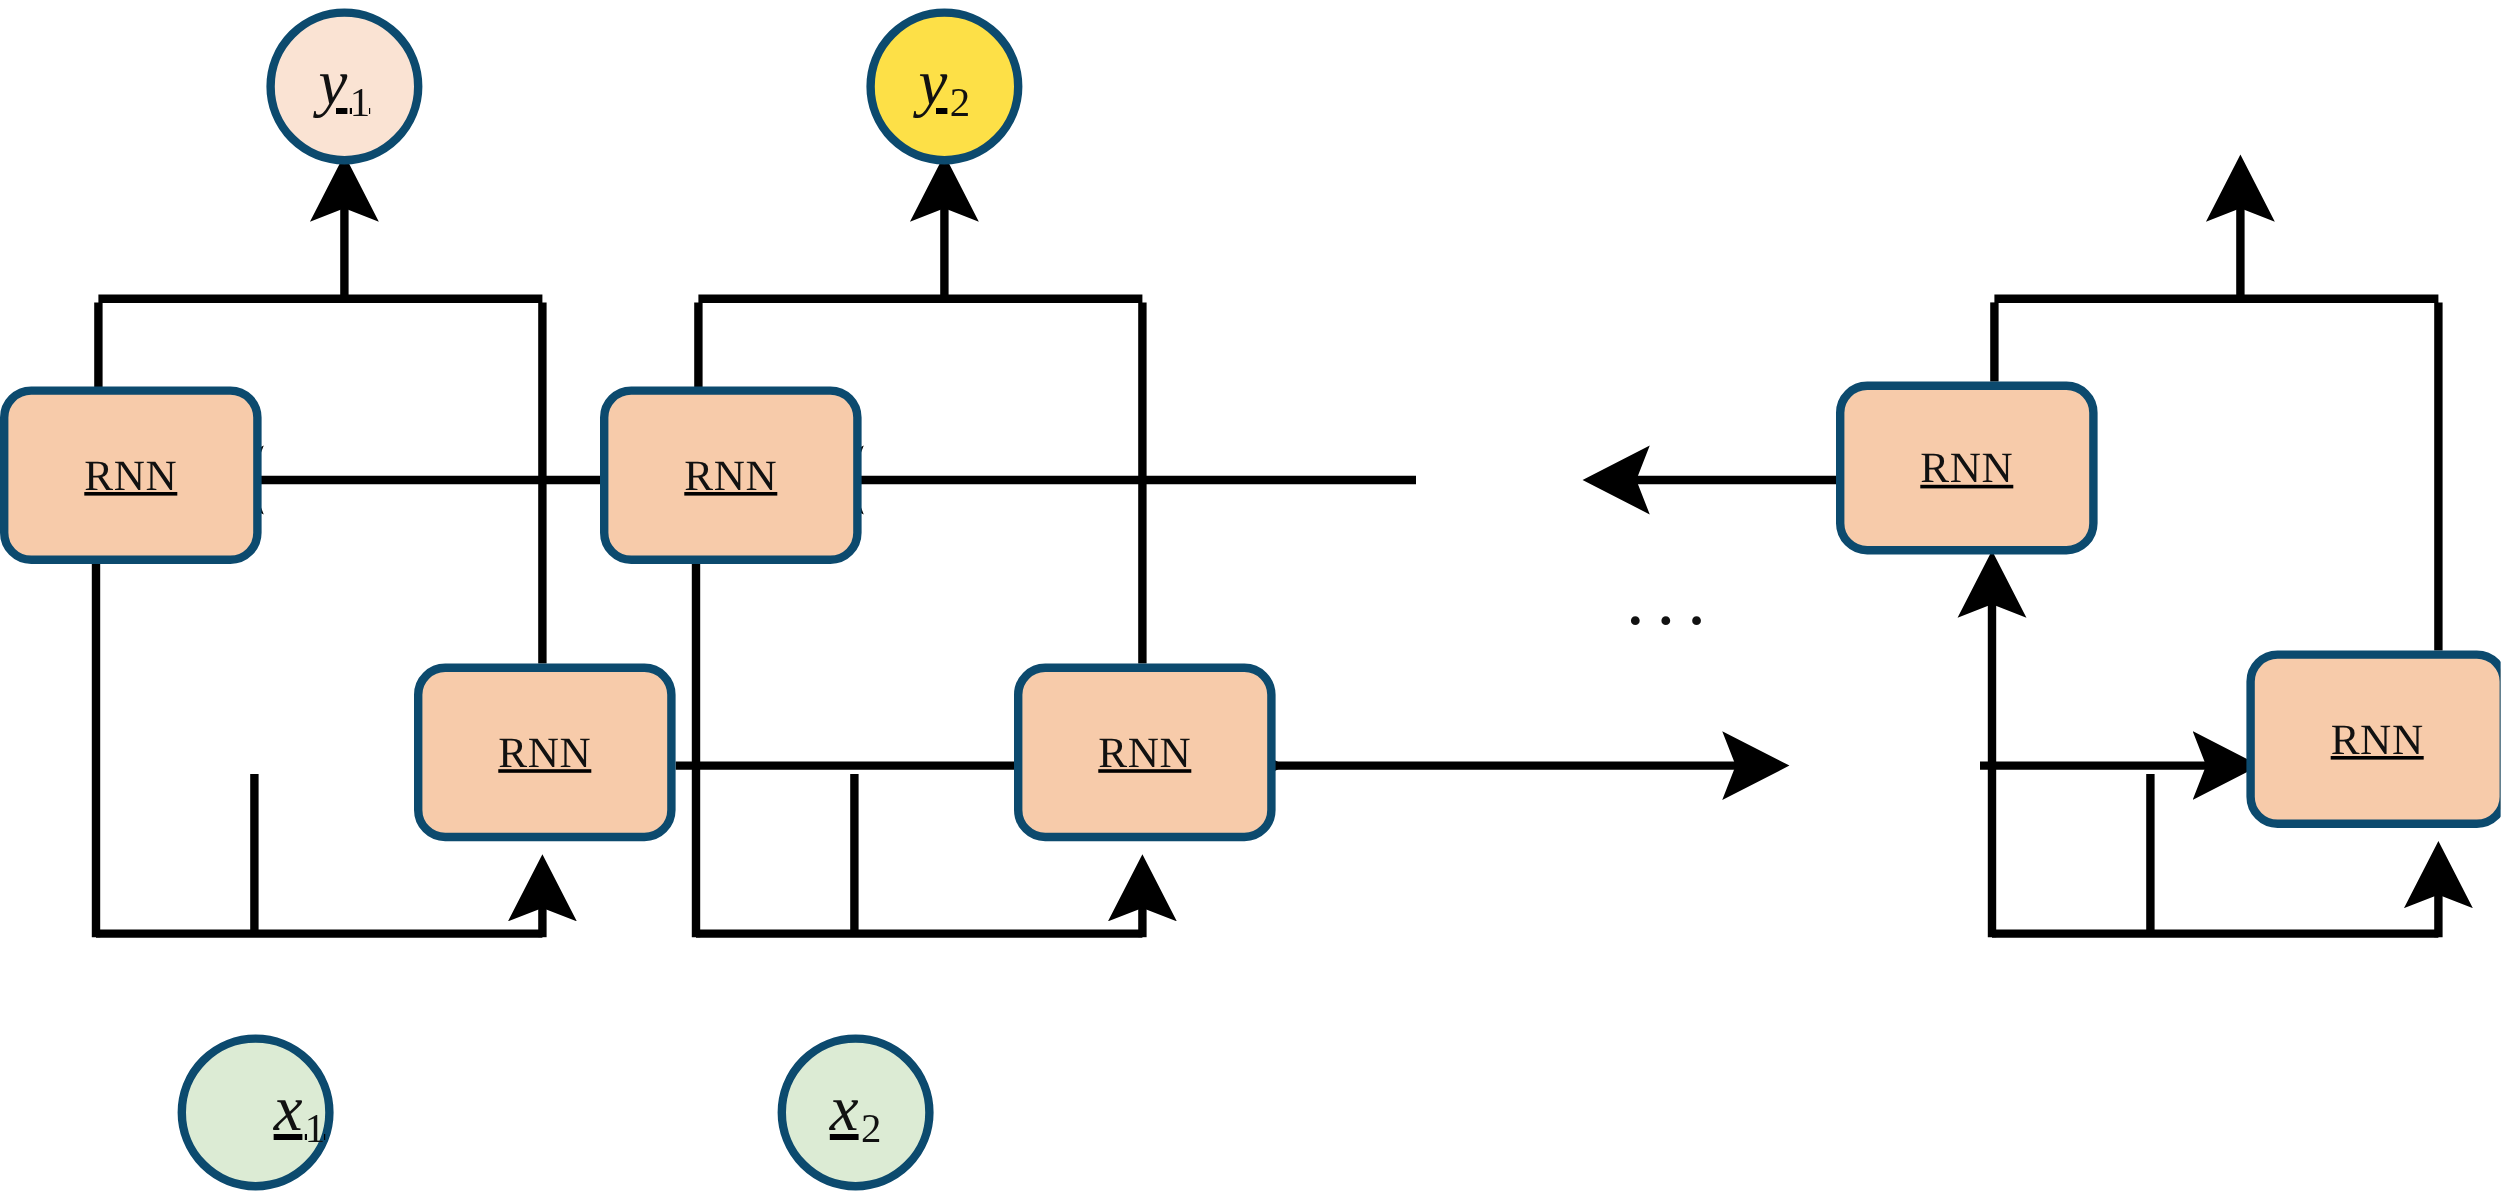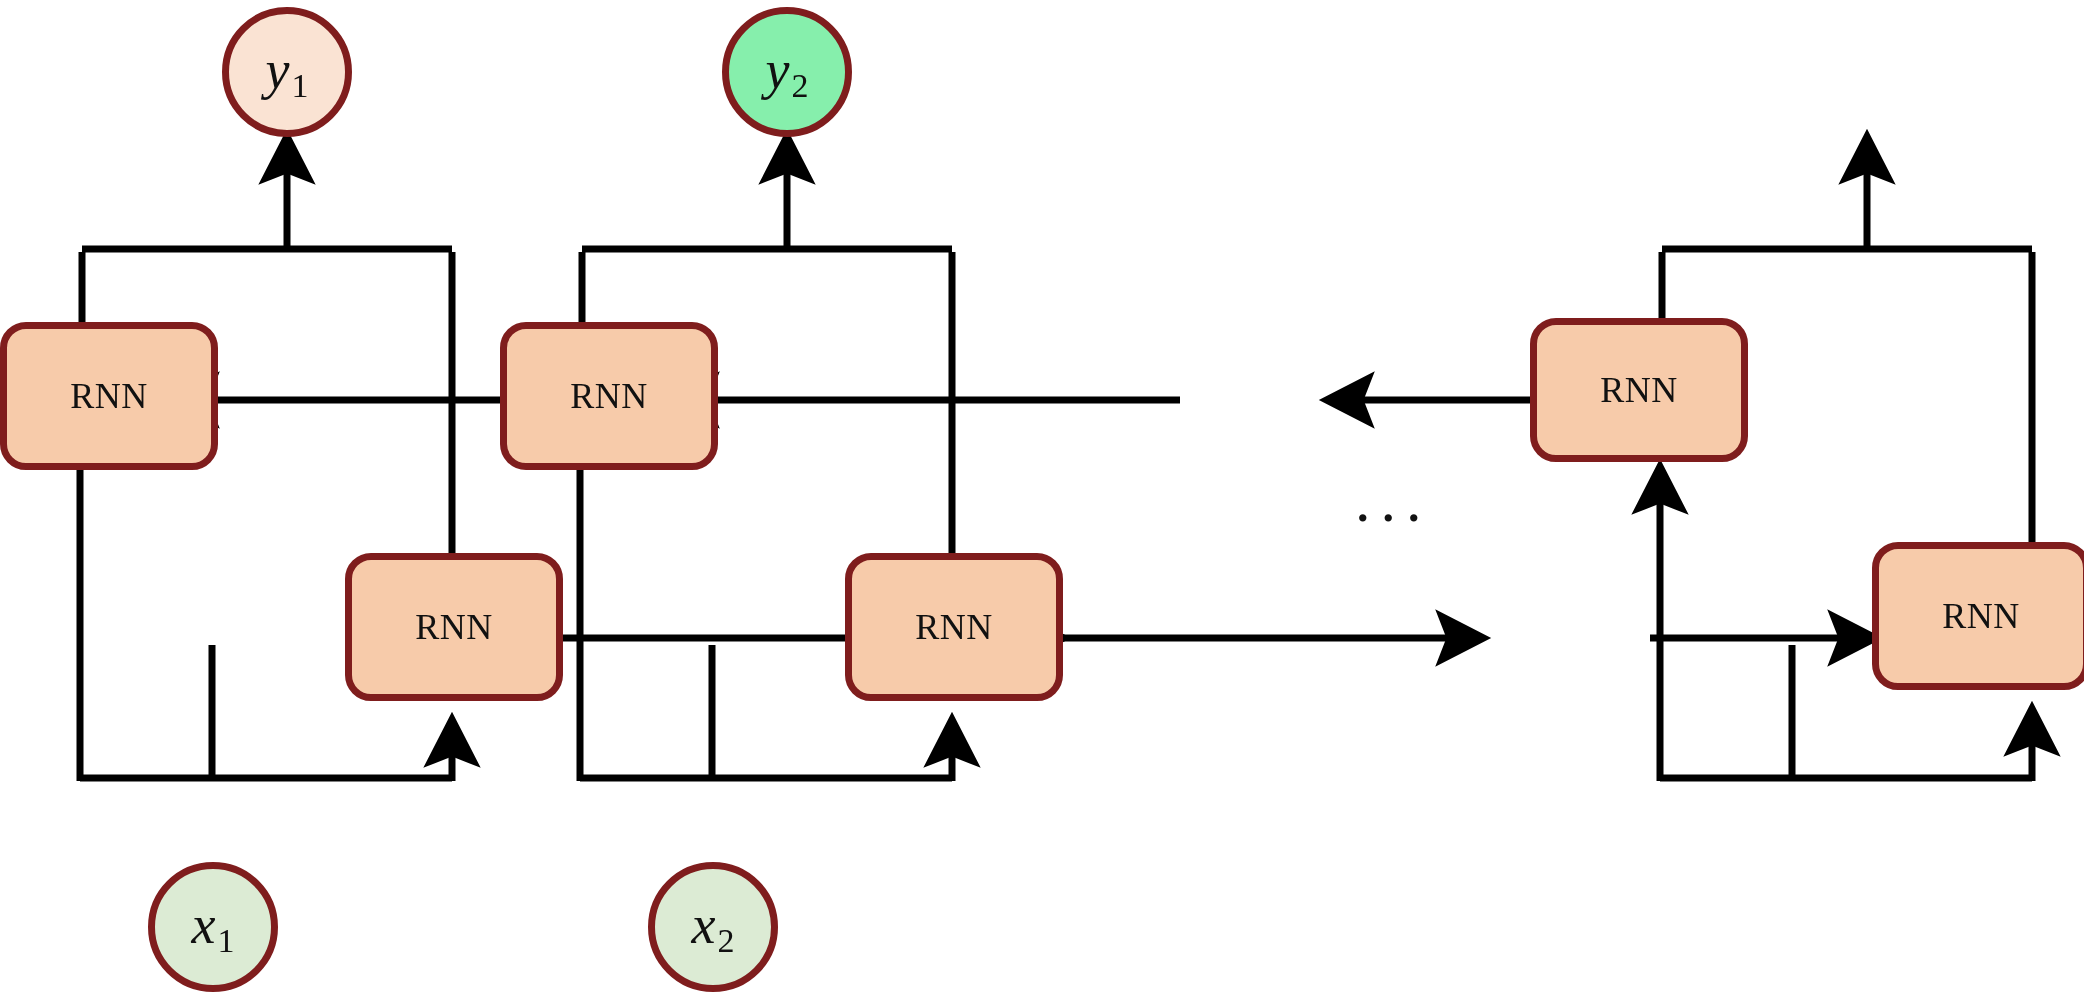--- a/index.html
+++ b/index.html
@@ -1,20 +1,20 @@
 <!DOCTYPE html>
 <html><head>
 <meta charset="utf-8">
 <style>
   html,body{margin:0;padding:0;background:#ffffff;}
   #stage{position:relative;width:2084px;height:998px;background:#ffffff;
          font-family:"Liberation Serif","DejaVu Serif",serif;overflow:hidden;}
   #wires{position:absolute;left:0;top:0;width:2084px;height:998px;}
   .node{position:absolute;box-sizing:border-box;display:flex;align-items:center;
-        justify-content:center;border:7px solid #7f1d1d;}
+        justify-content:center;border:7px solid #0c4a6e;text-decoration:underline;}
   .rnn{border-radius:26px;}
   .circ{border-radius:50%;}
   .rnn-label{font-size:36px;color:#111111;letter-spacing:.5px;
              font-family:"Liberation Serif","DejaVu Serif",serif;}
   .var{font-style:italic;font-size:54px;color:#111111;
        font-family:"Liberation Serif","DejaVu Serif",serif;}
   .var sub{font-style:normal;font-size:34px;vertical-align:-0.28em;padding-left:2px;}
   .ellipsis{position:absolute;font-size:62px;line-height:1;color:#111111;letter-spacing:10px;
             font-family:"Liberation Serif","DejaVu Serif",serif;}
 </style>
@@ -86,27 +86,27 @@
   </div>
 
   <div class="node rnn" style="left:0px;top:322px;width:218px;height:148px;background:#F7CBAA;">
     <span class="rnn-label">RNN</span>
   </div>
 
   <div class="node rnn" style="left:345px;top:553px;width:218px;height:148px;background:#F7CBAA;">
     <span class="rnn-label">RNN</span>
   </div>
 
-  <div class="node circ" style="left:148px;top:862px;width:130px;height:130px;background:#DCEBD4;">
+  <div class="node circ" style="left:148px;top:862px;width:130px;height:130px;background:#DCEBD4;justify-content:flex-end;">
     <span class="var">
       <i>x</i><sub>1</sub>
     </span>
   </div>
 
-  <div class="node circ" style="left:722px;top:7px;width:130px;height:130px;background:#86efac;">
+  <div class="node circ" style="left:722px;top:7px;width:130px;height:130px;background:#fde047;">
     <span class="var">
       <i>y</i><sub>2</sub>
     </span>
   </div>
 
   <div class="node rnn" style="left:500px;top:322px;width:218px;height:148px;background:#F7CBAA;">
     <span class="rnn-label">RNN</span>
   </div>
 
   <div class="node rnn" style="left:845px;top:553px;width:218px;height:148px;background:#F7CBAA;">

